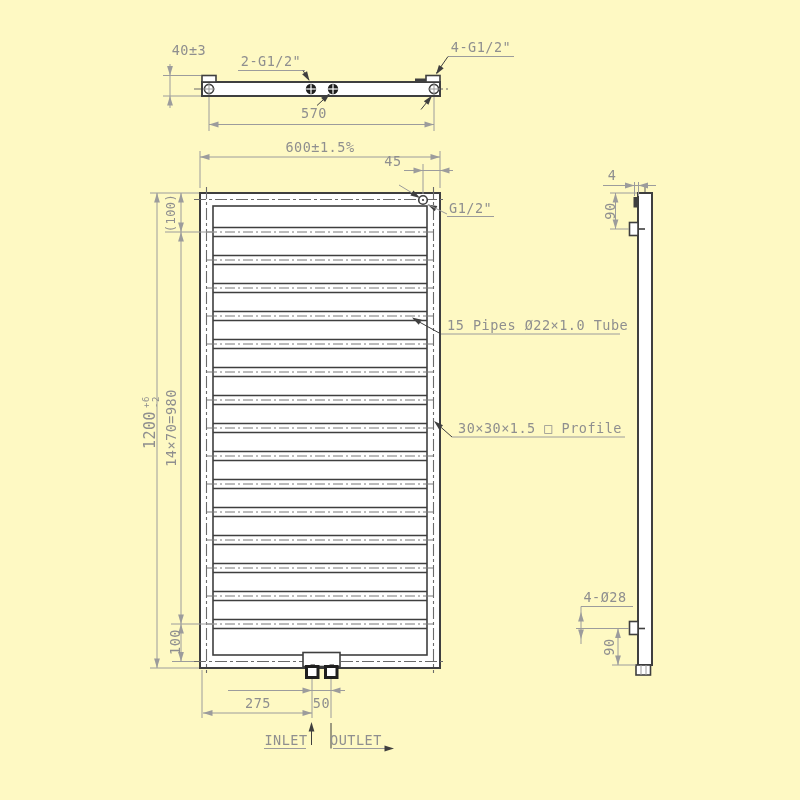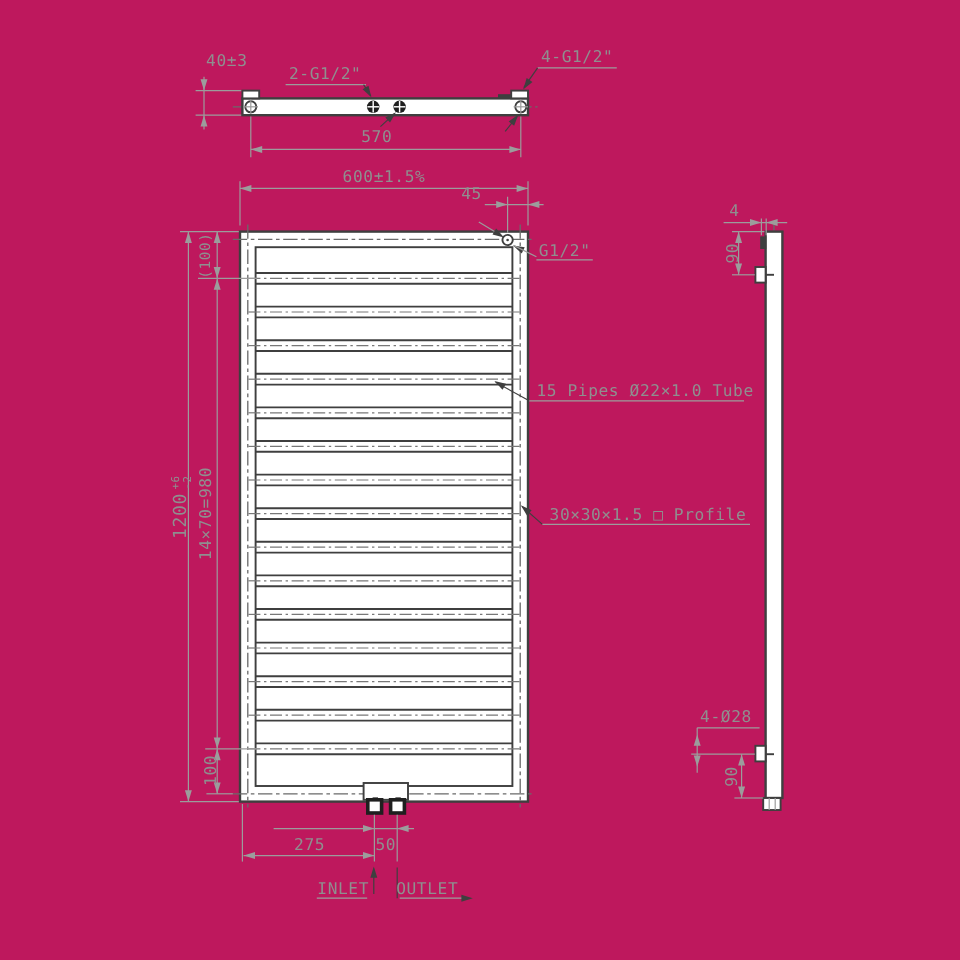--- a/index.html
+++ b/index.html
@@ -1,16 +1,16 @@
 <!DOCTYPE html>
 <html><head>
 <meta charset="utf-8">
 <style>
   html,body{margin:0;padding:0;background:#ffffff;}
-  .stage{width:800px;height:800px;position:relative;background:#be185d;}
+  .stage{width:800px;height:800px;position:relative;background:#fef9c3;}
   svg{display:block;}
   .ol2{stroke:#3f3f3f;stroke-width:1.6;fill:none;}
   .olf{stroke:#3f3f3f;stroke-width:2;fill:#ffffff;}
   .olf2{stroke:#3f3f3f;stroke-width:1.6;fill:#ffffff;}
   .dim{stroke:#9c9c9c;stroke-width:1;fill:none;}
   .cl{stroke:#6a6a6a;stroke-width:1.1;fill:none;stroke-dasharray:12 3 3 3;}
   .clp{stroke:#787878;stroke-width:1;fill:none;stroke-dasharray:10 3 2 3;}
   .darr{fill:#9c9c9c;stroke:none;}
   .larr{fill:#3f3f3f;stroke:none;}
   .lead{stroke:#3f3f3f;stroke-width:1;fill:none;}

